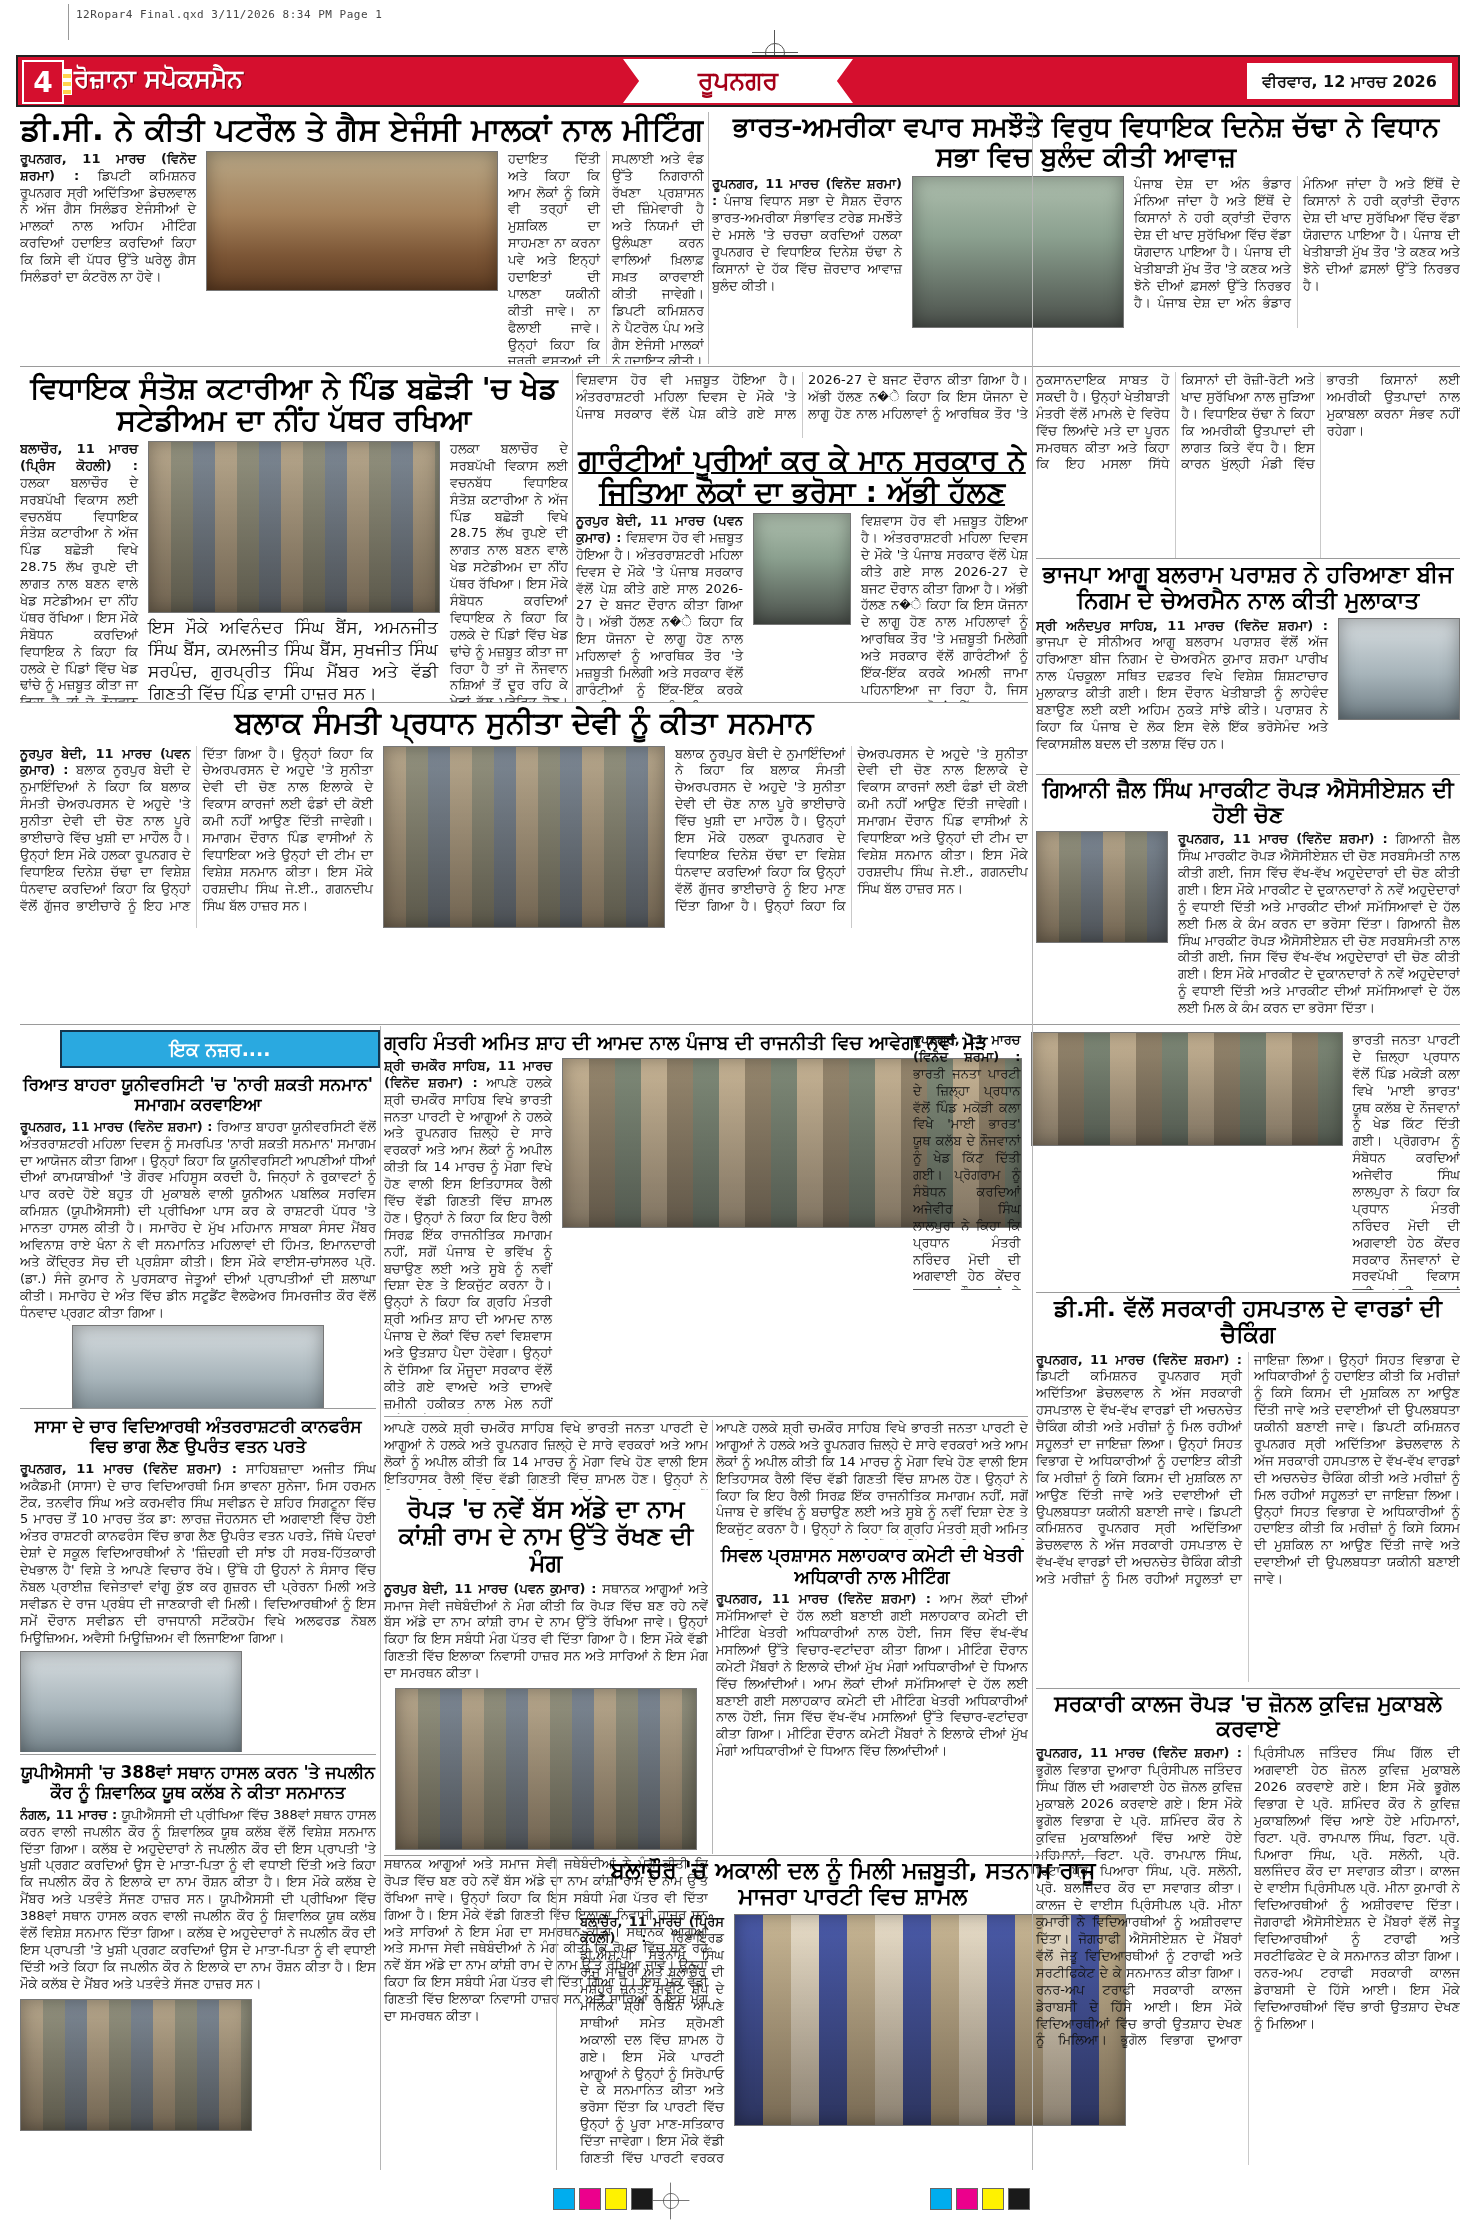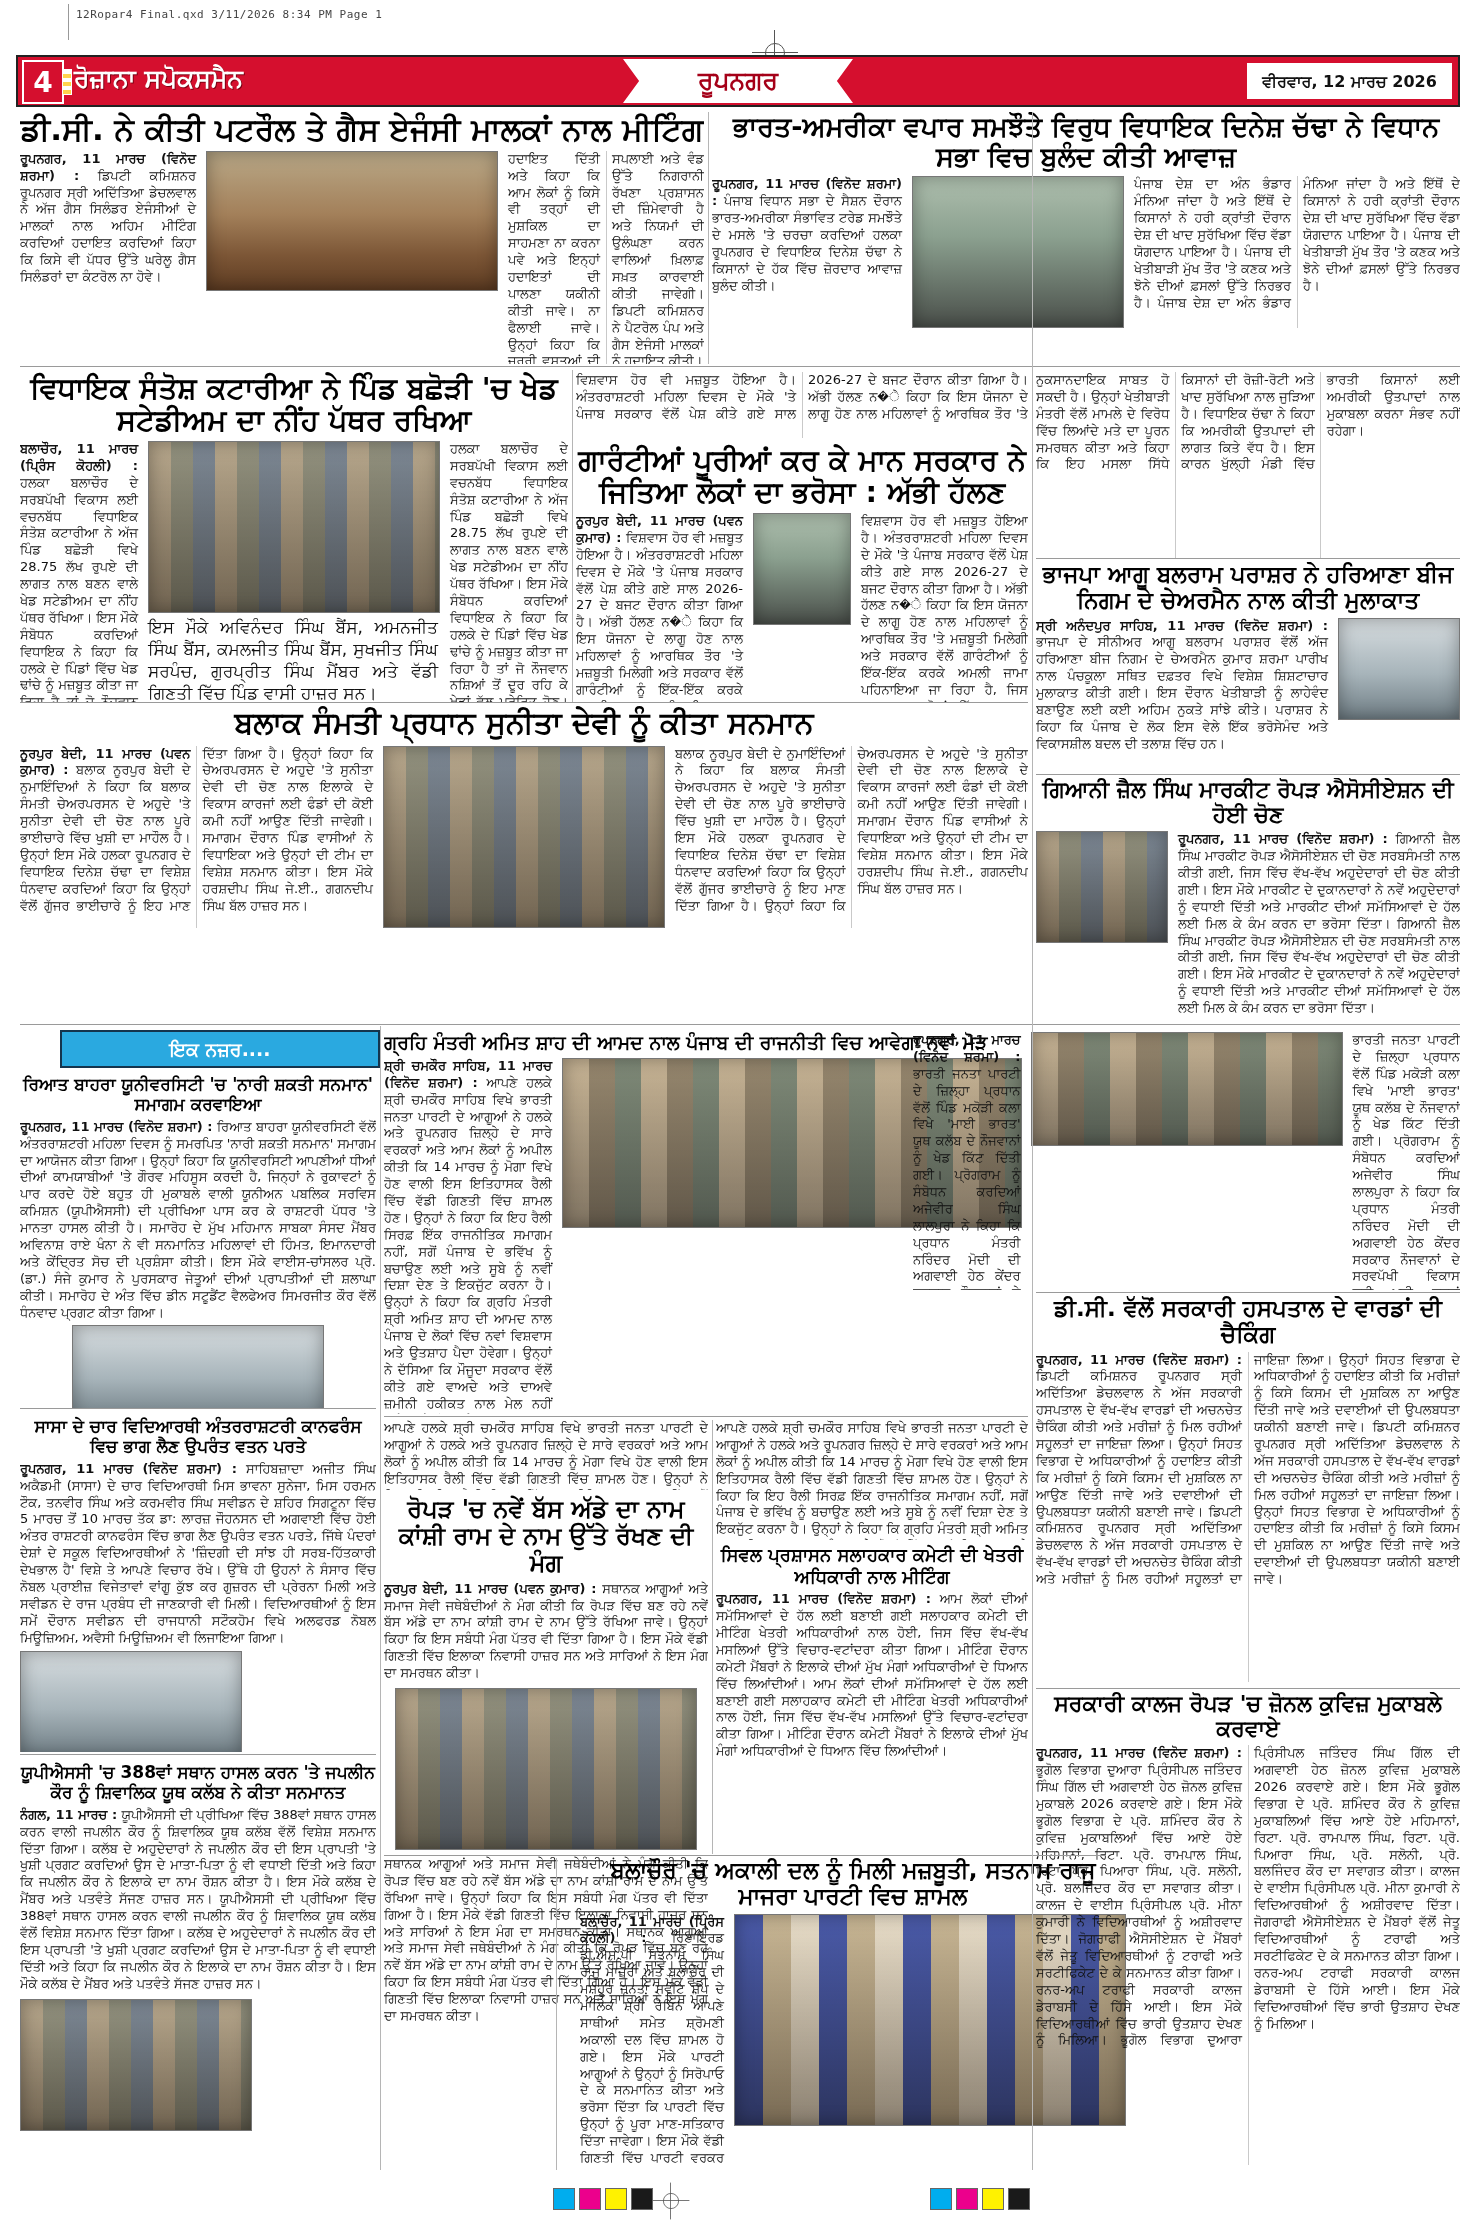--- a/index.html
+++ b/index.html
@@ -102,21 +102,21 @@
       <div>
         <div class="photo ph-crowd" style="width:290px;height:170px;"></div>
         <div class="body" style="width:290px;font-size:17px;margin-top:3px;">ਇਸ ਮੌਕੇ ਅਵਿਨੰਦਰ ਸਿੰਘ ਬੈਂਸ, ਅਮਨਜੀਤ ਸਿੰਘ ਬੈਂਸ, ਕਮਲਜੀਤ ਸਿੰਘ ਬੈਂਸ, ਸੁਖਜੀਤ ਸਿੰਘ ਸਰਪੰਚ, ਗੁਰਪ੍ਰੀਤ ਸਿੰਘ ਮੈਂਬਰ ਅਤੇ ਵੱਡੀ ਗਿਣਤੀ ਵਿੱਚ ਪਿੰਡ ਵਾਸੀ ਹਾਜ਼ਰ ਸਨ।</div>
       </div>
       <div class="cell body">ਹਲਕਾ ਬਲਾਚੌਰ ਦੇ ਸਰਬਪੱਖੀ ਵਿਕਾਸ ਲਈ ਵਚਨਬੱਧ ਵਿਧਾਇਕ ਸੰਤੋਸ਼ ਕਟਾਰੀਆ ਨੇ ਅੱਜ ਪਿੰਡ ਬਛੋੜੀ ਵਿਖੇ 28.75 ਲੱਖ ਰੁਪਏ ਦੀ ਲਾਗਤ ਨਾਲ ਬਣਨ ਵਾਲੇ ਖੇਡ ਸਟੇਡੀਅਮ ਦਾ ਨੀਂਹ ਪੱਥਰ ਰੱਖਿਆ। ਇਸ ਮੌਕੇ ਸੰਬੋਧਨ ਕਰਦਿਆਂ ਵਿਧਾਇਕ ਨੇ ਕਿਹਾ ਕਿ ਹਲਕੇ ਦੇ ਪਿੰਡਾਂ ਵਿੱਚ ਖੇਡ ਢਾਂਚੇ ਨੂੰ ਮਜ਼ਬੂਤ ਕੀਤਾ ਜਾ ਰਿਹਾ ਹੈ ਤਾਂ ਜੋ ਨੌਜਵਾਨ ਨਸ਼ਿਆਂ ਤੋਂ ਦੂਰ ਰਹਿ ਕੇ ਖੇਡਾਂ ਵੱਲ ਪ੍ਰੇਰਿਤ ਹੋਣ। ਉਨ੍ਹਾਂ ਕਿਹਾ ਕਿ ਹਲਕੇ ਵਿੱਚ ਵਿਕਾਸ ਕਾਰਜਾਂ ਲਈ ਫੰਡਾਂ ਦੀ ਕੋਈ ਕਮੀ ਨਹੀਂ ਆਉਣ ਦਿੱਤੀ ਜਾਵੇਗੀ।</div>
     </div>
   </div>
 
   <div class="art" style="left:576px;top:372px;width:452px;height:330px;">
     <div class="body cols2" style="height:66px;overflow:hidden;">ਵਿਸ਼ਵਾਸ ਹੋਰ ਵੀ ਮਜ਼ਬੂਤ ਹੋਇਆ ਹੈ। ਅੰਤਰਰਾਸ਼ਟਰੀ ਮਹਿਲਾ ਦਿਵਸ ਦੇ ਮੌਕੇ 'ਤੇ ਪੰਜਾਬ ਸਰਕਾਰ ਵੱਲੋਂ ਪੇਸ਼ ਕੀਤੇ ਗਏ ਸਾਲ 2026-27 ਦੇ ਬਜਟ ਦੌਰਾਨ ਕੀਤਾ ਗਿਆ ਹੈ। ਅੱਭੀ ਹੱਲਣ ਨ�ੇ ਕਿਹਾ ਕਿ ਇਸ ਯੋਜਨਾ ਦੇ ਲਾਗੂ ਹੋਣ ਨਾਲ ਮਹਿਲਾਵਾਂ ਨੂੰ ਆਰਥਿਕ ਤੌਰ 'ਤੇ ਮਜ਼ਬੂਤੀ ਮਿਲੇਗੀ ਅਤੇ ਸਰਕਾਰ ਵੱਲੋਂ ਗਾਰੰਟੀਆਂ ਨੂੰ ਇੱਕ-ਇੱਕ ਕਰਕੇ ਅਮਲੀ ਜਾਮਾ ਪਹਿਨਾਇਆ ਜਾ ਰਿਹਾ ਹੈ, ਜਿਸ ਨਾਲ ਆਮ ਲੋਕਾਂ ਵਿੱਚ ਸਰਕਾਰ ਪ੍ਰਤੀ ਵਿਸ਼ਵਾਸ ਵਧਿਆ ਹੈ। ਉਨ੍ਹਾਂ ਕਿਹਾ ਕਿ ਮਹਿਲਾਵਾਂ ਨੂੰ 1000 ਰੁਪਏ ਪ੍ਰਤੀ ਮਹੀਨਾ ਦੇਣ ਦੀ ਯੋਜਨਾ ਦਾ ਐਲਾਨ ਬਜਟ ਵਿੱਚ ਕੀਤਾ ਗਿਆ ਹੈ।</div>
-    <div class="hl" style="font-size:29px;margin-top:6px;">ਗਾਰੰਟੀਆਂ ਪੂਰੀਆਂ ਕਰ ਕੇ ਮਾਨ ਸਰਕਾਰ ਨੇ ਜਿਤਿਆ ਲੋਕਾਂ ਦਾ ਭਰੋਸਾ : ਅੱਭੀ ਹੱਲਣ</div>
+    <div class="hl" style="font-size:29px;margin-top:6px;text-decoration:underline;">ਗਾਰੰਟੀਆਂ ਪੂਰੀਆਂ ਕਰ ਕੇ ਮਾਨ ਸਰਕਾਰ ਨੇ ਜਿਤਿਆ ਲੋਕਾਂ ਦਾ ਭਰੋਸਾ : ਅੱਭੀ ਹੱਲਣ</div>
     <div class="row" style="margin-top:4px;">
       <div class="cell body">
         <span class="dl">ਨੂਰਪੁਰ ਬੇਦੀ, 11 ਮਾਰਚ (ਪਵਨ ਕੁਮਾਰ) :</span>
         <span>ਵਿਸ਼ਵਾਸ ਹੋਰ ਵੀ ਮਜ਼ਬੂਤ ਹੋਇਆ ਹੈ। ਅੰਤਰਰਾਸ਼ਟਰੀ ਮਹਿਲਾ ਦਿਵਸ ਦੇ ਮੌਕੇ 'ਤੇ ਪੰਜਾਬ ਸਰਕਾਰ ਵੱਲੋਂ ਪੇਸ਼ ਕੀਤੇ ਗਏ ਸਾਲ 2026-27 ਦੇ ਬਜਟ ਦੌਰਾਨ ਕੀਤਾ ਗਿਆ ਹੈ। ਅੱਭੀ ਹੱਲਣ ਨ�ੇ ਕਿਹਾ ਕਿ ਇਸ ਯੋਜਨਾ ਦੇ ਲਾਗੂ ਹੋਣ ਨਾਲ ਮਹਿਲਾਵਾਂ ਨੂੰ ਆਰਥਿਕ ਤੌਰ 'ਤੇ ਮਜ਼ਬੂਤੀ ਮਿਲੇਗੀ ਅਤੇ ਸਰਕਾਰ ਵੱਲੋਂ ਗਾਰੰਟੀਆਂ ਨੂੰ ਇੱਕ-ਇੱਕ ਕਰਕੇ ਅਮਲੀ ਜਾਮਾ ਪਹਿਨਾਇਆ ਜਾ ਰਿਹਾ ਹੈ, ਜਿਸ ਨਾਲ ਆਮ ਲੋਕਾਂ ਵਿੱਚ ਸਰਕਾਰ ਪ੍ਰਤੀ ਵਿਸ਼ਵਾਸ ਵਧਿਆ ਹੈ। ਉਨ੍ਹਾਂ ਕਿਹਾ ਕਿ ਮਹਿਲਾਵਾਂ ਨੂੰ 1000 ਰੁਪਏ ਪ੍ਰਤੀ ਮਹੀਨਾ ਦੇਣ ਦੀ ਯੋਜਨਾ ਦਾ ਐਲਾਨ ਬਜਟ ਵਿੱਚ ਕੀਤਾ ਗਿਆ ਹੈ।</span>
       </div>
       <div class="photo ph-portrait" style="width:96px;height:110px;"></div>
       <div class="cell body">ਵਿਸ਼ਵਾਸ ਹੋਰ ਵੀ ਮਜ਼ਬੂਤ ਹੋਇਆ ਹੈ। ਅੰਤਰਰਾਸ਼ਟਰੀ ਮਹਿਲਾ ਦਿਵਸ ਦੇ ਮੌਕੇ 'ਤੇ ਪੰਜਾਬ ਸਰਕਾਰ ਵੱਲੋਂ ਪੇਸ਼ ਕੀਤੇ ਗਏ ਸਾਲ 2026-27 ਦੇ ਬਜਟ ਦੌਰਾਨ ਕੀਤਾ ਗਿਆ ਹੈ। ਅੱਭੀ ਹੱਲਣ ਨ�ੇ ਕਿਹਾ ਕਿ ਇਸ ਯੋਜਨਾ ਦੇ ਲਾਗੂ ਹੋਣ ਨਾਲ ਮਹਿਲਾਵਾਂ ਨੂੰ ਆਰਥਿਕ ਤੌਰ 'ਤੇ ਮਜ਼ਬੂਤੀ ਮਿਲੇਗੀ ਅਤੇ ਸਰਕਾਰ ਵੱਲੋਂ ਗਾਰੰਟੀਆਂ ਨੂੰ ਇੱਕ-ਇੱਕ ਕਰਕੇ ਅਮਲੀ ਜਾਮਾ ਪਹਿਨਾਇਆ ਜਾ ਰਿਹਾ ਹੈ, ਜਿਸ ਨਾਲ ਆਮ ਲੋਕਾਂ ਵਿੱਚ ਸਰਕਾਰ ਪ੍ਰਤੀ ਵਿਸ਼ਵਾਸ ਵਧਿਆ ਹੈ। ਉਨ੍ਹਾਂ ਕਿਹਾ ਕਿ ਮਹਿਲਾਵਾਂ ਨੂੰ 1000 ਰੁਪਏ ਪ੍ਰਤੀ ਮਹੀਨਾ ਦੇਣ ਦੀ ਯੋਜਨਾ ਦਾ ਐਲਾਨ ਬਜਟ ਵਿੱਚ ਕੀਤਾ ਗਿਆ ਹੈ।</div>
     </div>
   </div>
 

